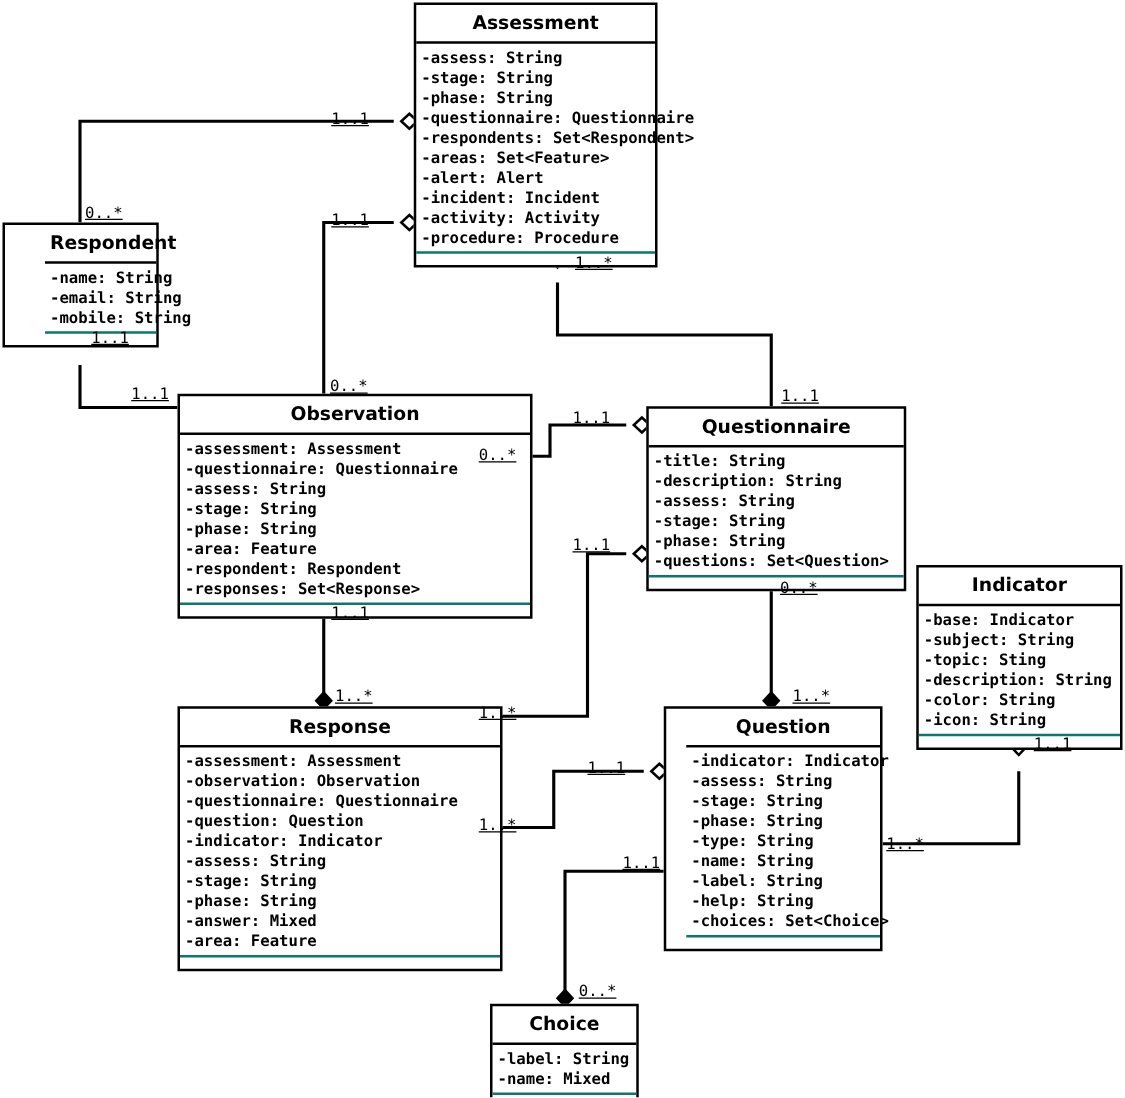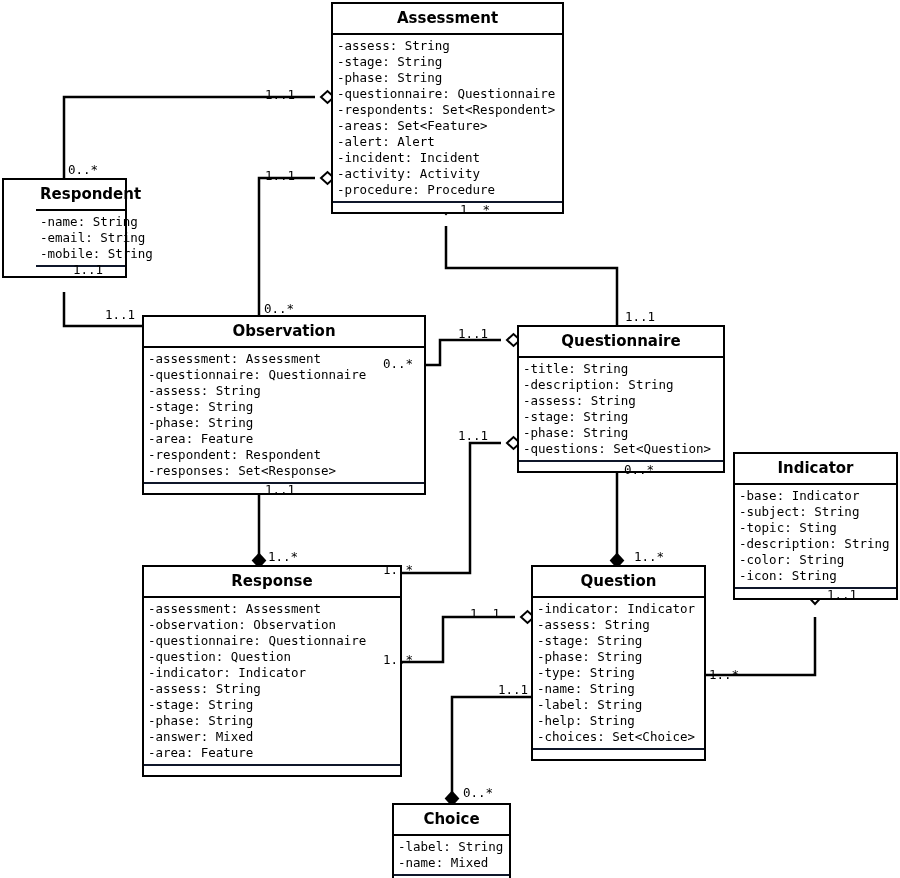--- a/index.html
+++ b/index.html
@@ -37,21 +37,22 @@
     font-weight: bold;
     font-size: 15px;
     line-height: 16px;
     padding: 6px 4px 7px 4px;
     border-bottom: 2px solid #000000;
     color: #000000;
     white-space: nowrap;
   }
   .uml-attrs {
     padding: 3px 0 3px 0;
-    border-bottom: 2px solid #0f172a;
+    border-bottom: 2px solid #0f766e;
+    font-weight: bold;
   }
   .uml-attr {
     font-family: "DejaVu Sans Mono", "Liberation Mono", monospace;
     font-size: 12.5px;
     line-height: 16px;
     padding-left: 4px;
     color: #000000;
     white-space: nowrap;
     overflow: visible;
   }
@@ -59,20 +60,21 @@
     height: 9px;
   }
   .mult {
     position: absolute;
     font-family: "DejaVu Sans Mono", "Liberation Mono", monospace;
     font-size: 12.5px;
     line-height: 13px;
     color: #000000;
     white-space: nowrap;
     z-index: 6;
+    text-decoration: underline;
   }
 </style>
 </head>
 <body>
 
 <div id="diagram">
   <svg id="edges" viewBox="0 0 900 878" xmlns="http://www.w3.org/2000/svg">
       <g>
         <path d="M 64,178 L 64,97 L 315,97" fill="none" stroke="#000000" stroke-width="2.5"></path>
         <polygon points="334,97 327.5,91 321,97 327.5,103" stroke="#000000" stroke-width="2" fill="#ffffff"></polygon>
@@ -111,21 +113,21 @@
       </g>
       <g>
         <path d="M 531,697 L 452,697 L 452,803" fill="none" stroke="#000000" stroke-width="2.5"></path>
         <polygon points="452,805 446,798.5 452,792 458,798.5" stroke="#000000" stroke-width="2" fill="#000000"></polygon>
       </g>
       <g>
         <path d="M 815,617 L 815,675 L 706,675" fill="none" stroke="#000000" stroke-width="2.5"></path>
         <polygon points="815,591 809,597.5 815,604 821,597.5" stroke="#000000" stroke-width="2" fill="#ffffff"></polygon>
       </g>
     </svg>
-<div class="uml-class" style="left: 331px; top: 2px; width: 233px;">
+<div class="uml-class" style="left: 331px; top: 2px; width: 195px;">
       <div class="uml-title">Assessment</div>
       <div class="uml-attrs">
         <div class="uml-attr">-assess: String</div>
         <div class="uml-attr">-stage: String</div>
         <div class="uml-attr">-phase: String</div>
         <div class="uml-attr">-questionnaire: Questionnaire</div>
         <div class="uml-attr">-respondents: Set&lt;Respondent&gt;</div>
         <div class="uml-attr">-areas: Set&lt;Feature&gt;</div>
         <div class="uml-attr">-alert: Alert</div>
         <div class="uml-attr">-incident: Incident</div>
@@ -190,21 +192,21 @@
         <div class="uml-attr">-question: Question</div>
         <div class="uml-attr">-indicator: Indicator</div>
         <div class="uml-attr">-assess: String</div>
         <div class="uml-attr">-stage: String</div>
         <div class="uml-attr">-phase: String</div>
         <div class="uml-attr">-answer: Mixed</div>
         <div class="uml-attr">-area: Feature</div>
       </div>
       <div class="uml-ops"></div>
     </div>
-    <div class="uml-class" style="left: 531px; top: 565px; width: 175px;">
+    <div class="uml-class" style="left: 531px; top: 565px; width: 175px; padding-left: 16px;">
       <div class="uml-title">Question</div>
       <div class="uml-attrs">
         <div class="uml-attr">-indicator: Indicator</div>
         <div class="uml-attr">-assess: String</div>
         <div class="uml-attr">-stage: String</div>
         <div class="uml-attr">-phase: String</div>
         <div class="uml-attr">-type: String</div>
         <div class="uml-attr">-name: String</div>
         <div class="uml-attr">-label: String</div>
         <div class="uml-attr">-help: String</div>

